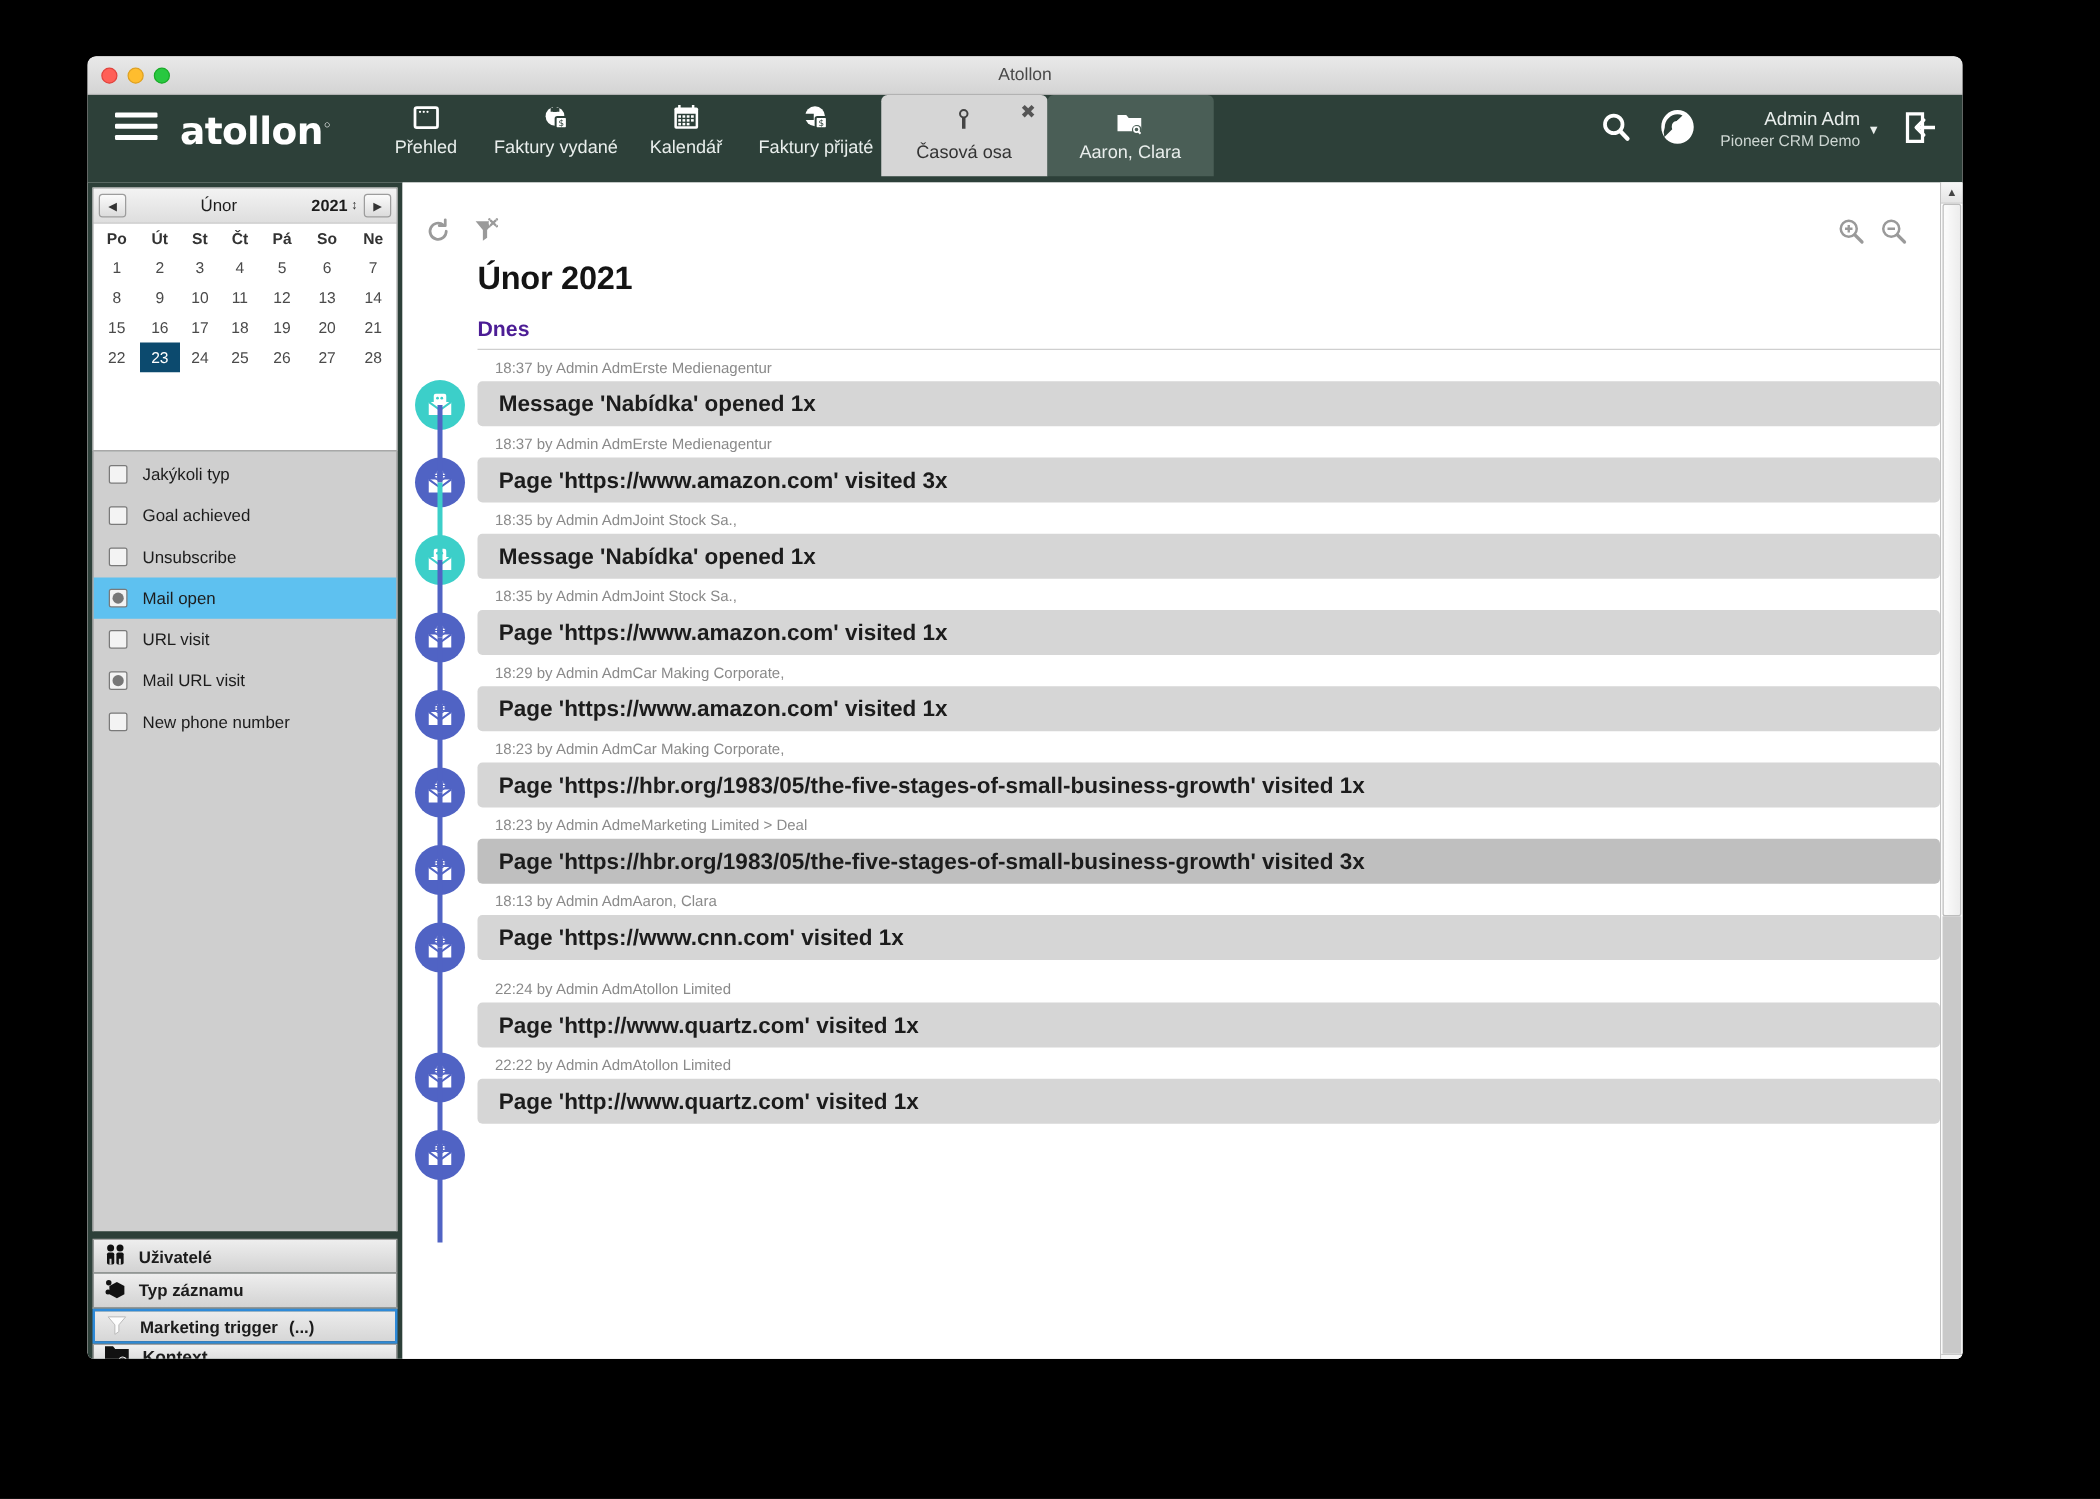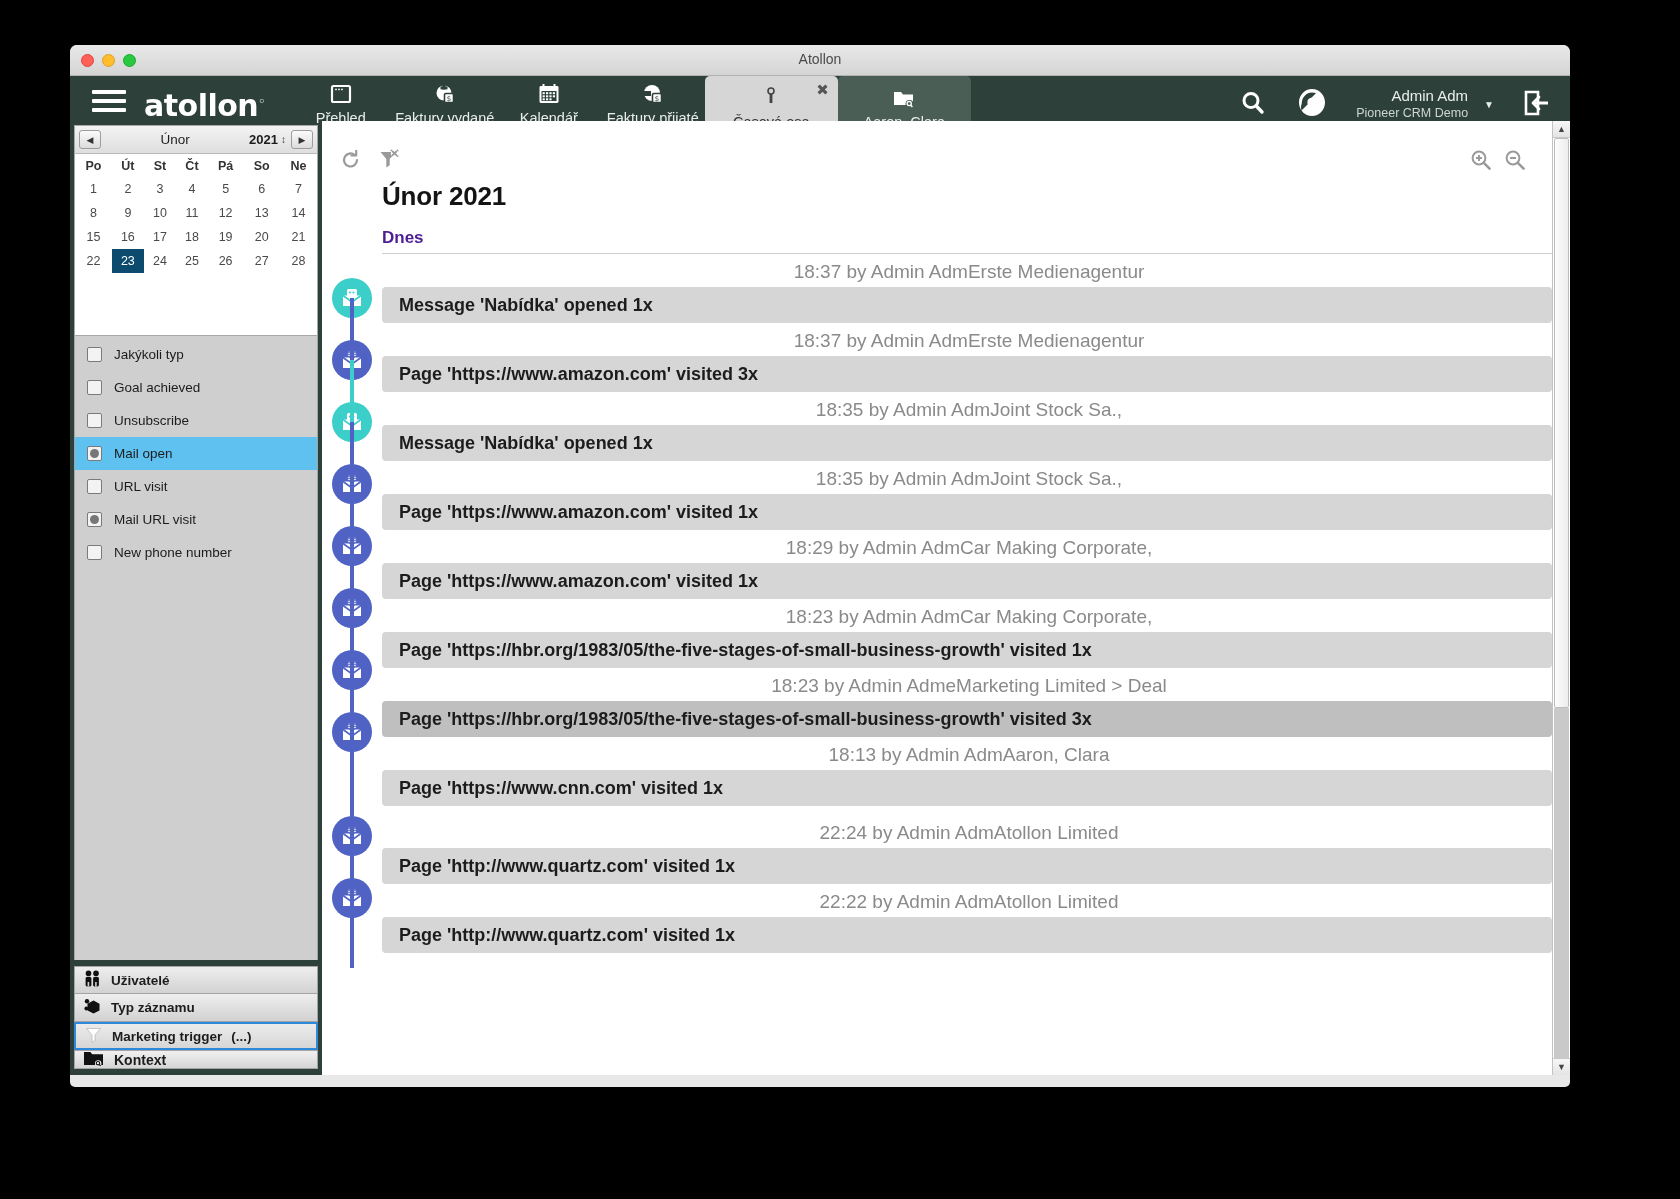--- a/index.html
+++ b/index.html
@@ -21,21 +21,21 @@
     font-size:14px; color:#4a4a4a;
   }
   .lights { position:absolute; left:11px; top:9px; display:flex; gap:8px; }
   .light { width:13px; height:13px; border-radius:50%; }
   .l-red   { background:#ff5f57; border:1px solid #e0443e; }
   .l-amber { background:#ffbd2e; border:1px solid #dea123; }
   .l-green { background:#28c840; border:1px solid #1aab29; }
 
   
   #appbar {
-    height:45px; background:#2d4039; position:relative; display:flex; align-items:flex-start;
+    height:70px; background:#2d4039; position:relative; display:flex; align-items:flex-start;
   }
   #hamburger { width:34px; margin:14px 0 0 22px; display:flex; flex-direction:column; gap:5px; cursor:pointer;}
   #hamburger i { display:block; height:4px; background:#fff; border-radius:1px;}
   #logo { margin:12px 0 0 18px; color:#fff; font-size:30px; font-weight:700; letter-spacing:-.5px; font-family:"DejaVu Sans", sans-serif;}
   #logo sup { font-size:11px; vertical-align:super; }
 
   .navitems { display:flex; align-items:flex-start; margin-left:24px; height:57px;}
   .navitem {
     width:104px; padding-top:6px; text-align:center; color:#e9eeec; font-size:14.5px; cursor:pointer;
   }
@@ -47,21 +47,21 @@
     text-align:center; padding-top:10px; cursor:pointer;
   }
   .tab.active { background:#d6d6d6; color:#333; }
   .tab.inactive { background:#4a5e56; color:#e9eeec; }
   .tab .ic { display:block; height:26px; }
   .tab .lbl { font-size:14.5px; display:block; margin-top:2px;}
   .tab .closex {
     position:absolute; right:9px; top:6px; font-size:15px; color:#555; cursor:pointer; line-height:1;
   }
 
-  #appbar-right { margin-left:auto; display:flex; align-items:center; height:57px; padding-right:18px; gap:28px; }
+  #appbar-right { margin-left:auto; display:flex; align-items:center; height:57px; padding-right:18px; gap:18px; }
   #userbox { text-align:right; color:#e9eeec; line-height:1.25; }
   #userbox .u1 { font-size:15px; }
   #userbox .u2 { font-size:12.5px; color:#cdd6d2; }
 
   
   #body { display:flex; height:954px; background:#d7d7d7; }
 
   
   #sidebar { width:252px; background:#2d4039; padding:4px 4px 0 4px; display:flex; flex-direction:column;}
 
@@ -112,21 +112,21 @@
   #toolbar { padding:28px 0 0 18px; display:flex; gap:16px; }
   .tbicon { cursor:pointer; }
   #zoomctl { position:absolute; right:26px; top:28px; display:flex; gap:12px; }
 
   #tlwrap { position:relative; padding-left:0; }
   h1#monthTitle { font-size:26px; font-weight:700; color:#141414; margin:6px 0 0 60px; letter-spacing:-.2px;}
 
   .daygroup { margin-left:60px; margin-top:16px; }
   .dayhdr { font-size:17px; font-weight:700; color:#4c1d95; border-bottom:1px solid #cfcfcf; padding-bottom:5px; }
   .entry { position:relative; margin-top:7px; }
-  .meta { display:flex; justify-content:center; font-size:19px; color:#8a8a8a; padding:0 10px 4px 14px;}
+  .meta { display:flex; justify-content:flex-start; font-size:12px; color:#8a8a8a; padding:0 10px 4px 14px;}
   .bar { height:36px; background:#d6d6d6; border-radius:4px; display:flex; align-items:center;
          padding-left:17px; font-size:18px; font-weight:700; color:#1c1c1c; cursor:pointer;}
   .bar.hl { background:#bfbfbf; }
 
   
   #rail { position:absolute; left:370px; top:300px; width:4px; bottom:0;}
   .node {
     position:absolute; left:-18px; width:40px; height:40px; border-radius:50%;
     display:flex; align-items:center; justify-content:center;
   }

